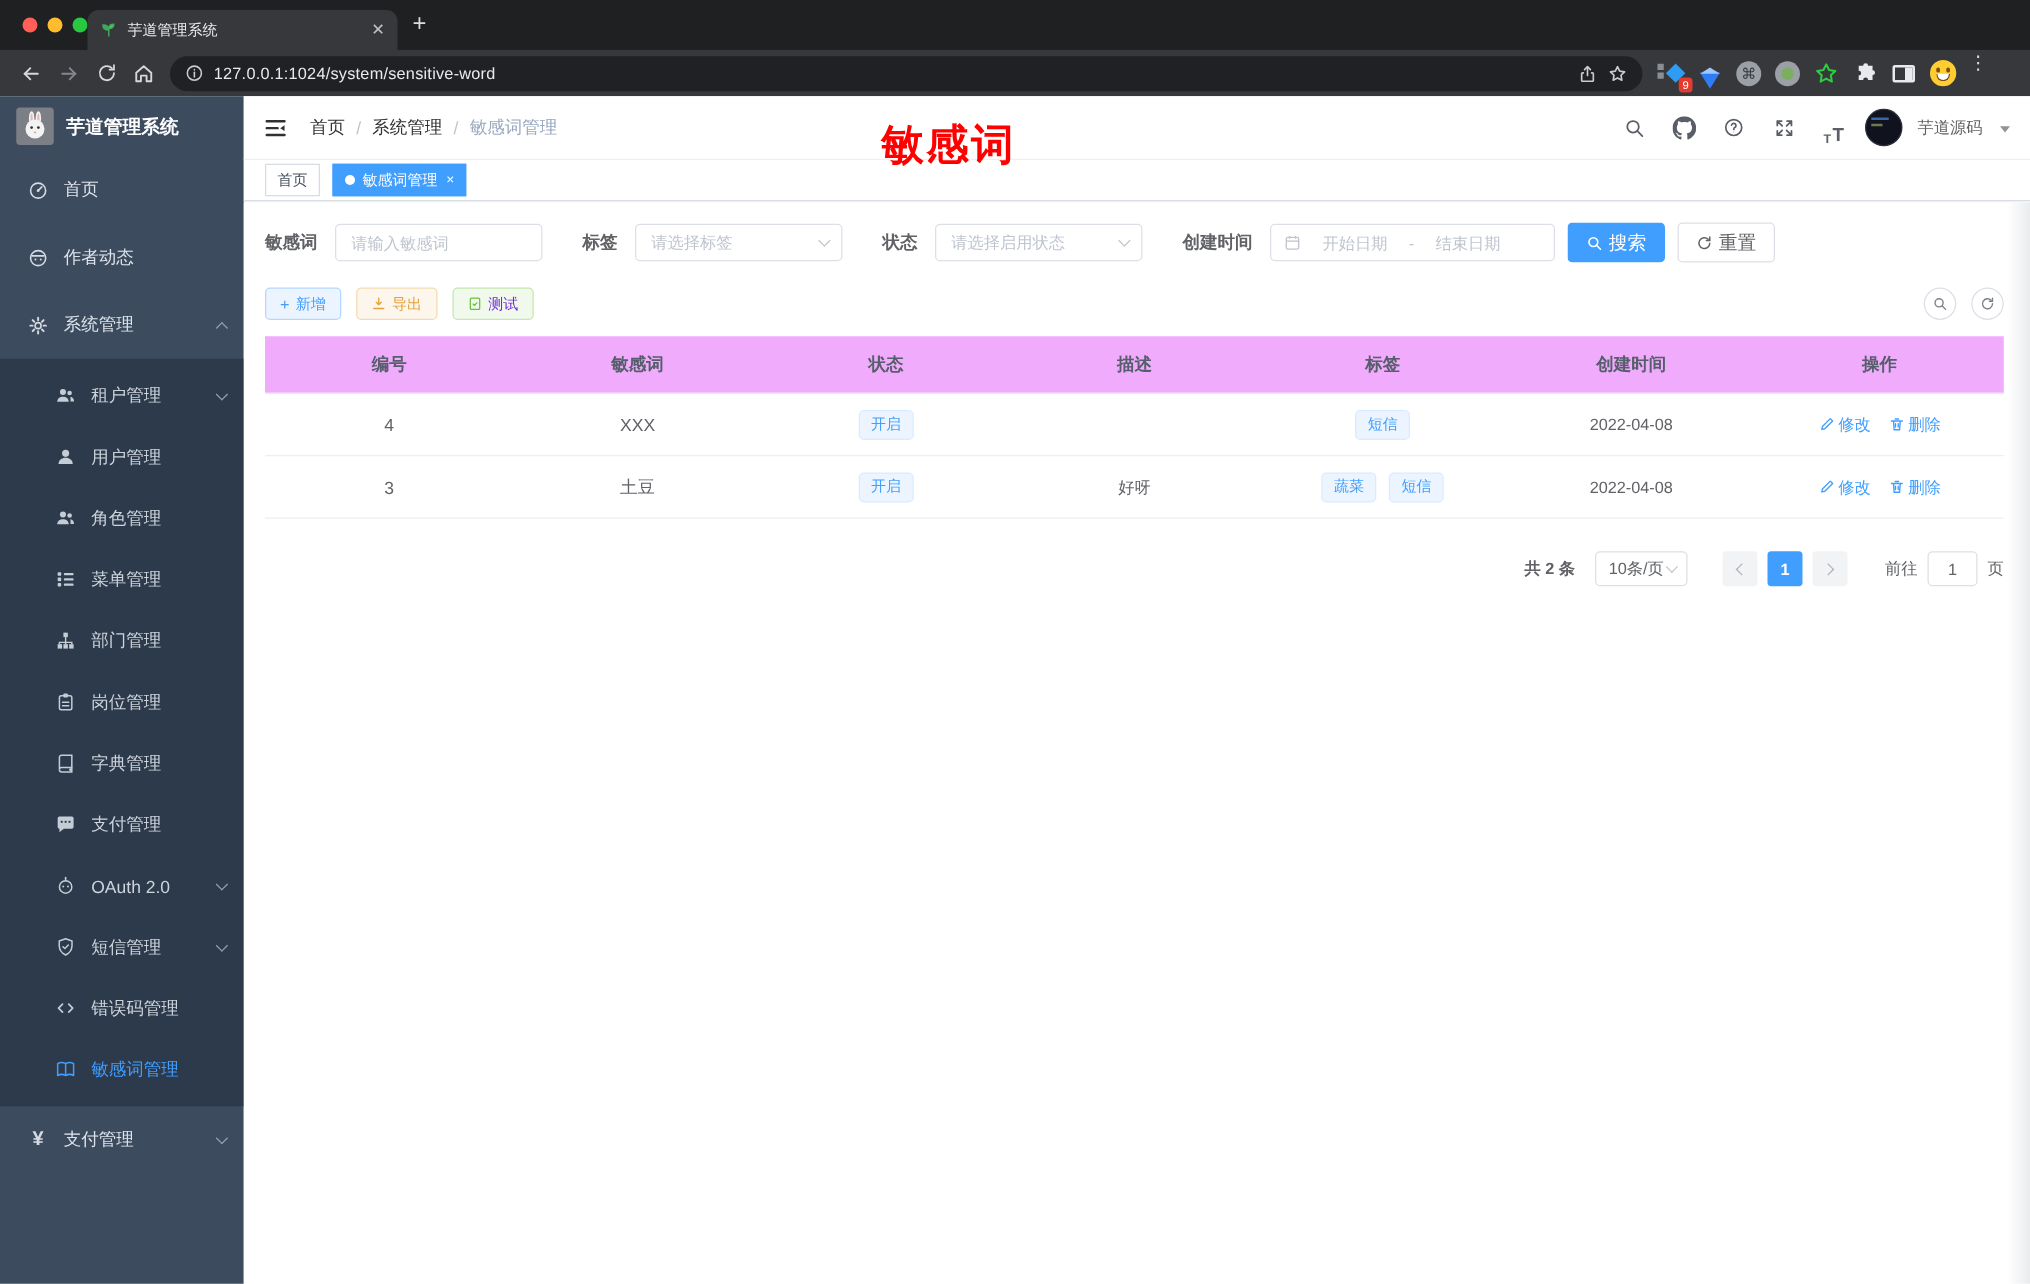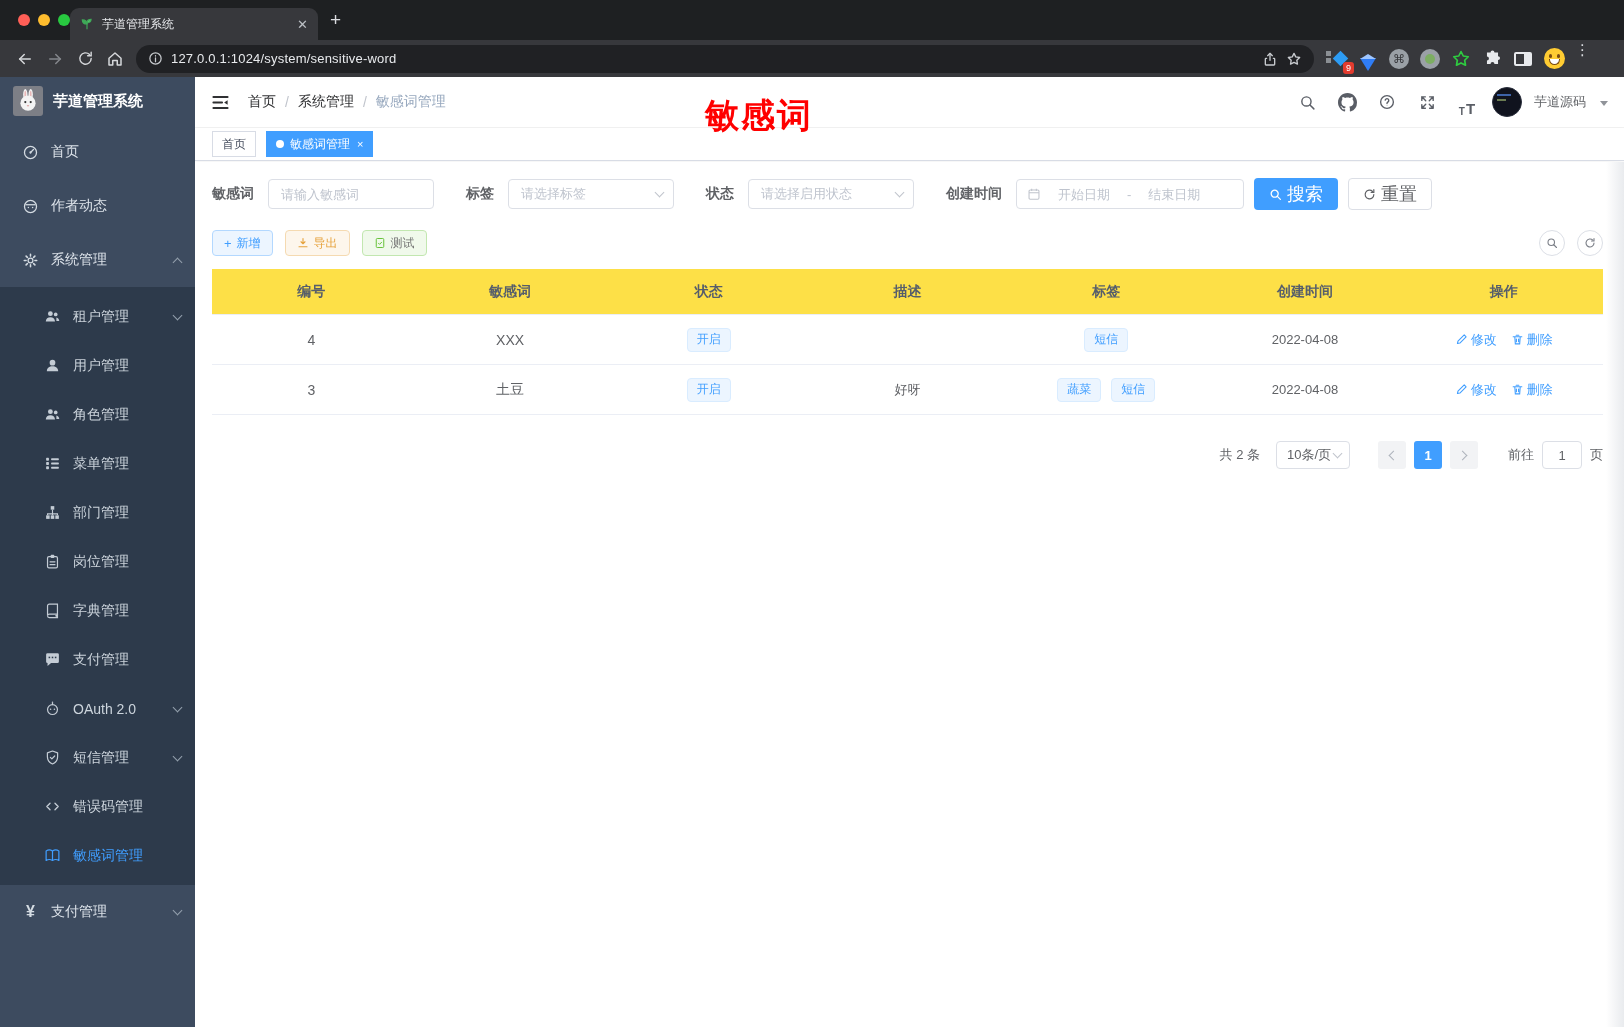--- a/index.html
+++ b/index.html
@@ -90,48 +90,48 @@
   .fgroup { display:flex; align-items:center; margin-right:32px; }
   .flabel { font-size:14px; font-weight:600; color:#606266; margin-right:14px; white-space:nowrap; }
   .finput { height:30px; border:1px solid #dcdfe6; border-radius:4px; padding:0 12px; font-size:13px; color:#606266; width:166px; font-family:inherit; }
   .finput::placeholder { color:#bfc4ce; }
   .fselect { height:30px; border:1px solid #dcdfe6; border-radius:4px; padding:0 10px 0 12px; width:166px; display:flex; align-items:center; justify-content:space-between; color:#bfc4ce; font-size:13px; cursor:pointer; }
   .sel-chev { width:7px; height:7px; border-right:1.4px solid #c0c4cc; border-bottom:1.4px solid #c0c4cc; transform:rotate(45deg); margin-top:-3px; }
   .daterange { height:30px; border:1px solid #dcdfe6; border-radius:4px; width:228px; display:flex; align-items:center; padding:0 10px; gap:6px; color:#c0c4cc; }
   .drinput { border:none; outline:none; width:74px; font-size:13px; text-align:center; color:#606266; font-family:inherit; }
   .drinput::placeholder { color:#bfc4ce; }
   .drsep { color:#bfc4ce; font-size:13px; }
-  .btn { height:32px; border-radius:4px; display:inline-flex; align-items:center; justify-content:center; font-size:18px; gap:5px; cursor:pointer; border:1px solid transparent; padding:0 14px; }
+  .btn { height:32px; border-radius:4px; display:inline-flex; align-items:center; justify-content:center; font-size:15px; gap:5px; cursor:pointer; border:1px solid transparent; padding:0 14px; }
   .btn-primary { background:#409eff; color:#fff; }
   .btn-plainwhite { background:#fff; border-color:#dcdfe6; color:#606266; }
   .btn + .btn { margin-left:10px; }
 
   .toolbar-row { display:flex; align-items:center; margin-top:20px; }
   .sbtn { height:26px; padding:0 11px; font-size:12px; border-radius:4px; display:inline-flex; align-items:center; gap:5px; cursor:pointer; }
   .sbtn + .sbtn { margin-left:12px; }
   .sbtn-blue { background:#ecf5ff; border:1px solid #b3d8ff; color:#409eff; }
   .sbtn-yellow { background:#fdf6ec; border:1px solid #f5dab1; color:#e6a23c;justify-content:center; }
-  .sbtn-green { background:#f0f9eb; border:1px solid #c2e7b0; color:#737373; }
+  .sbtn-green { background:#f0f9eb; border:1px solid #c2e7b0; color:#6d28d9; }
   .round-ics { margin-left:auto; display:flex; gap:12px; }
   .ric { width:26px; height:26px; border-radius:50%; border:1px solid #dcdfe6; display:flex; align-items:center; justify-content:center; color:#7b7f87; cursor:pointer; background:#fff; }
 
   .dtable { margin-top:13px; width:100%; }
   .trow { display:flex; }
   .tcell { flex:1; display:flex; align-items:center; justify-content:center; }
-  .thead { background:#fde047; height:46px; border-bottom:1px solid #ebeef5; }
+  .thead { background:#f0abfc; height:46px; border-bottom:1px solid #ebeef5; }
   .thead .tcell { font-size:14px; font-weight:600; color:#565e6b; }
   .tbody-row { height:50px; border-bottom:1px solid #ebeef5; font-size:13px; color:#606266; }
   .word-cell { font-size:14px; }
   .eltag { height:24px; display:inline-flex; align-items:center; padding:0 9px; background:#ecf5ff; border:1px solid #d9ecff; border-radius:4px; color:#409eff; font-size:12px; }
   .eltag + .eltag { margin-left:10px; }
   .act-link { color:#409eff; font-size:13px; display:inline-flex; align-items:center; gap:3px; cursor:pointer; }
   .act-link + .act-link { margin-left:14px; }
 
   .pagination { display:flex; align-items:center; justify-content:flex-end; margin-top:26px; font-size:13px; color:#606266; }
-  .pg-total { margin-right:16px; }
+  .pg-total { margin-right:16px;font-weight:bold; }
   .pg-size { height:28px; width:74px; border:1px solid #dcdfe6; border-radius:4px; display:flex; align-items:center; justify-content:space-between; padding:0 8px 0 10px; cursor:pointer; }
   .pg-arrow { width:28px; height:28px; border-radius:3px; background:#f2f3f5; display:flex; align-items:center; justify-content:center; color:#aeb3bc; cursor:pointer; }
   .pg-arrow .chev { border-color:#aeb3bc; }
   .pg-num { width:28px; height:28px; border-radius:3px; background:#409eff; color:#fff; font-weight:bold; display:flex; align-items:center; justify-content:center; margin:0 8px; }
   .pg-prev { margin-left:28px; }
   .pg-goto { margin-left:30px; display:flex; align-items:center; gap:8px; }
   .pg-goto input { width:40px; height:28px; border:1px solid #dcdfe6; border-radius:4px; text-align:center; font-size:13px; color:#606266; font-family:inherit; }
   .chevl { transform:rotate(135deg); margin-left:3px; }
   .chevr { transform:rotate(-45deg); margin-right:3px; }
 

